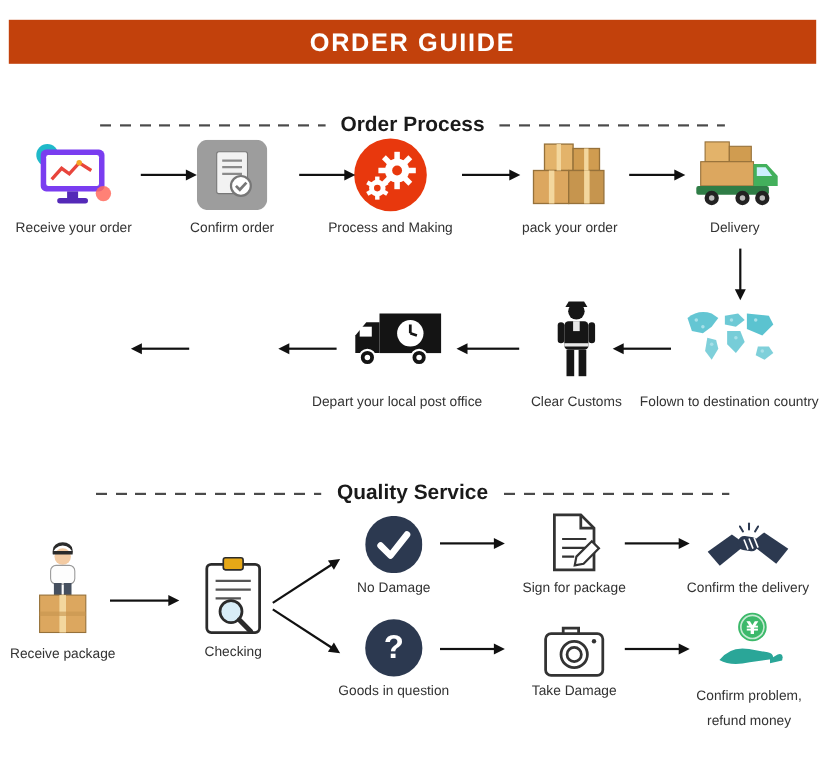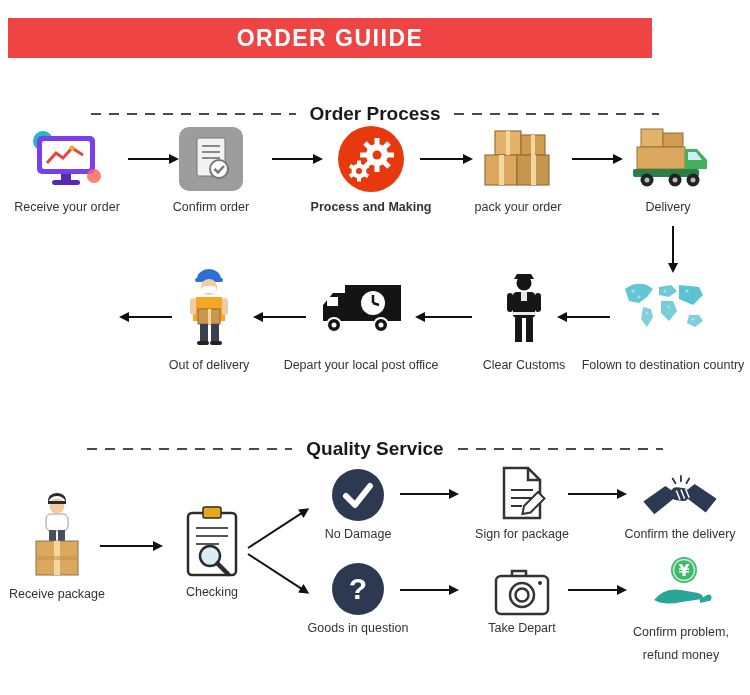--- a/index.html
+++ b/index.html
@@ -1,19 +1,19 @@
 <!DOCTYPE html>
 <html><head>
 <meta charset="utf-8">
 <style>
   * { margin:0; padding:0; box-sizing:border-box; }
   body { font-family:"Liberation Sans","DejaVu Sans",sans-serif; background:#fff; }
   .page { position:relative; width:750px; height:695px; background:#fff; overflow:hidden; }
 
-  .banner { position:absolute; left:8px; top:18px; width:644px; height:40px; background:#ef4444;
+  .banner { position:absolute; left:8px; top:18px; width:734px; height:40px; background:#c2410c;
             display:flex; align-items:center; justify-content:center; }
   .banner .t { color:#fff; font-size:23px; font-weight:bold; letter-spacing:1.5px; }
 
   .section-heading { position:absolute; left:0; width:750px; display:flex; align-items:center;
                      justify-content:center; gap:14px;margin-top:25px; }
   .section-heading .txt { font-size:19px; font-weight:600; color:#1a1a1a; }
   .dash { width:205px; height:2px;
           background:repeating-linear-gradient(90deg,#4a4a4a 0 10px,transparent 10px 18px); }
 
   .node { position:absolute; display:flex; flex-direction:column; align-items:center; }
@@ -76,21 +76,21 @@
         <line x1="23" y1="19" x2="41" y2="19" stroke="#8a8a8a" stroke-width="2"></line>
         <line x1="23" y1="25" x2="41" y2="25" stroke="#8a8a8a" stroke-width="2"></line>
         <line x1="23" y1="31" x2="41" y2="31" stroke="#8a8a8a" stroke-width="2"></line>
         <circle cx="40" cy="42" r="9" fill="#fff" stroke="#777" stroke-width="2"></circle>
         <polyline points="35.5,42 39,45.5 45,39" stroke="#777" stroke-width="2.5" fill="none"></polyline>
       </svg>
     </div>
     <div class="label">Confirm order</div>
   </div>
 
-  <div class="node" style="left:306px; top:121px; width:130px;font-weight:bold;">
+  <div class="node" style="left:290px; top:121px; width:130px;">
     <div class="icon-box" style="height:76px;">
       <svg width="68" height="68" viewBox="0 0 68 68">
         <circle cx="34" cy="34" r="33" fill="#e8380d"></circle>
         <g fill="#fff">
           <rect x="37.5" y="13" width="5" height="8"></rect>
           <rect x="37.5" y="13" width="5" height="8" transform="rotate(45 40 30)"></rect>
           <rect x="37.5" y="13" width="5" height="8" transform="rotate(90 40 30)"></rect>
           <rect x="37.5" y="13" width="5" height="8" transform="rotate(135 40 30)"></rect>
           <rect x="37.5" y="13" width="5" height="8" transform="rotate(180 40 30)"></rect>
           <rect x="37.5" y="13" width="5" height="8" transform="rotate(225 40 30)"></rect>
@@ -152,40 +152,20 @@
     <div class="label">Delivery</div>
   </div>
 
   <div class="arr h right" style="left:128px; top:158px; width:42px;"></div>
   <div class="arr h right" style="left:272px; top:158px; width:42px;"></div>
   <div class="arr h right" style="left:420px; top:158px; width:44px;"></div>
   <div class="arr h right" style="left:572px; top:158px; width:42px;"></div>
   <div class="arr v down" style="left:672px; top:226px; height:38px;"></div>
 
 
-  <div class="node r2" style="left:144px; top:268px; width:130px;">
-    <div class="icon-box" style="height:80px;">
-      <svg width="50" height="78" viewBox="0 0 50 78">
-        <path d="M13 10 a12 10 0 0 1 24 0 z" fill="#2d6fd6"></path>
-        <rect x="11" y="9" width="28" height="4" rx="2" fill="#2d6fd6"></rect>
-        <circle cx="25" cy="18" r="8" fill="#f3cba3"></circle>
-        <rect x="18" y="17" width="14" height="7" rx="3" fill="#fff"></rect>
-        <path d="M12 28 h26 l3 14 v10 h-32 v-10 z" fill="#f5a623"></path>
-        <rect x="6" y="29" width="6" height="17" rx="3" fill="#f3cba3"></rect>
-        <rect x="38" y="29" width="6" height="17" rx="3" fill="#f3cba3"></rect>
-        <rect x="14" y="40" width="22" height="15" fill="#c9974e" stroke="#8a6a30"></rect>
-        <rect x="24" y="40" width="3" height="15" fill="#f3d79e"></rect>
-        <rect x="16" y="55" width="8" height="18" fill="#39404e"></rect>
-        <rect x="27" y="55" width="8" height="18" fill="#39404e"></rect>
-        <rect x="13" y="72" width="12" height="4" rx="2" fill="#222"></rect>
-        <rect x="26" y="72" width="12" height="4" rx="2" fill="#222"></rect>
-      </svg>
-    </div>
-    <div class="label">Out of delivery</div>
-  </div>
 
   <div class="node r2" style="left:276px; top:268px; width:170px;">
     <div class="icon-box" style="height:80px;">
       <svg width="88" height="54" viewBox="0 0 88 54">
         <rect x="28" y="4" width="56" height="36" fill="#141414"></rect>
         <circle cx="56" cy="22" r="12" fill="#fff"></circle>
         <line x1="56" y1="22" x2="56" y2="14" stroke="#141414" stroke-width="2.5"></line>
         <line x1="56" y1="22" x2="62" y2="24" stroke="#141414" stroke-width="2.5"></line>
         <path d="M28 12 h-12 l-10 12 v16 h22 z" fill="#141414"></path>
         <rect x="10" y="16" width="11" height="9" fill="#fff"></rect>
@@ -355,21 +335,21 @@
   <div class="node" style="left:457px; top:562px; width:130px;">
     <div class="icon-box" style="height:56px;">
       <svg width="56" height="52" viewBox="0 0 56 52" fill="none" stroke="#333" stroke-width="2.5">
         <rect x="2" y="12" width="52" height="38" rx="5"></rect>
         <path d="M18 12 v-5 h14 v5"></path>
         <circle cx="28" cy="31" r="12"></circle>
         <circle cx="28" cy="31" r="6.5"></circle>
         <circle cx="46" cy="19" r="2" fill="#333" stroke="none"></circle>
       </svg>
     </div>
-    <div class="label">Take Depart</div>
+    <div class="label">Take Damage</div>
   </div>
 
   <div class="arr h right" style="left:568px; top:589px; width:50px;"></div>
 
   <div class="node" style="left:616px; top:550px; width:130px;">
     <div class="icon-box" style="height:68px;">
       <svg width="62" height="62" viewBox="0 0 62 62">
         <circle cx="34" cy="17" r="13" fill="#3cb96a"></circle>
         <circle cx="34" cy="17" r="10.5" fill="none" stroke="#fff" stroke-width="1.5" opacity="0.7"></circle>
         <text x="34" y="23" text-anchor="middle" font-size="16" font-weight="bold" fill="#fff" font-family="DejaVu Sans, sans-serif">¥</text>

